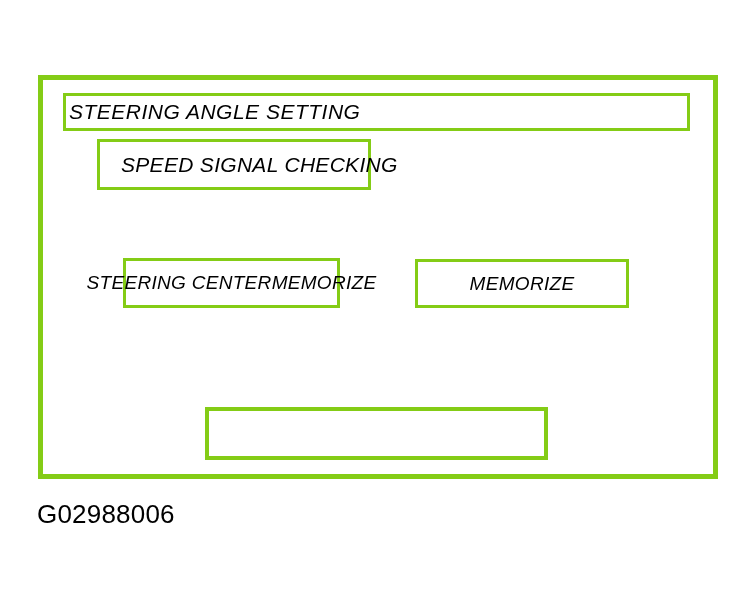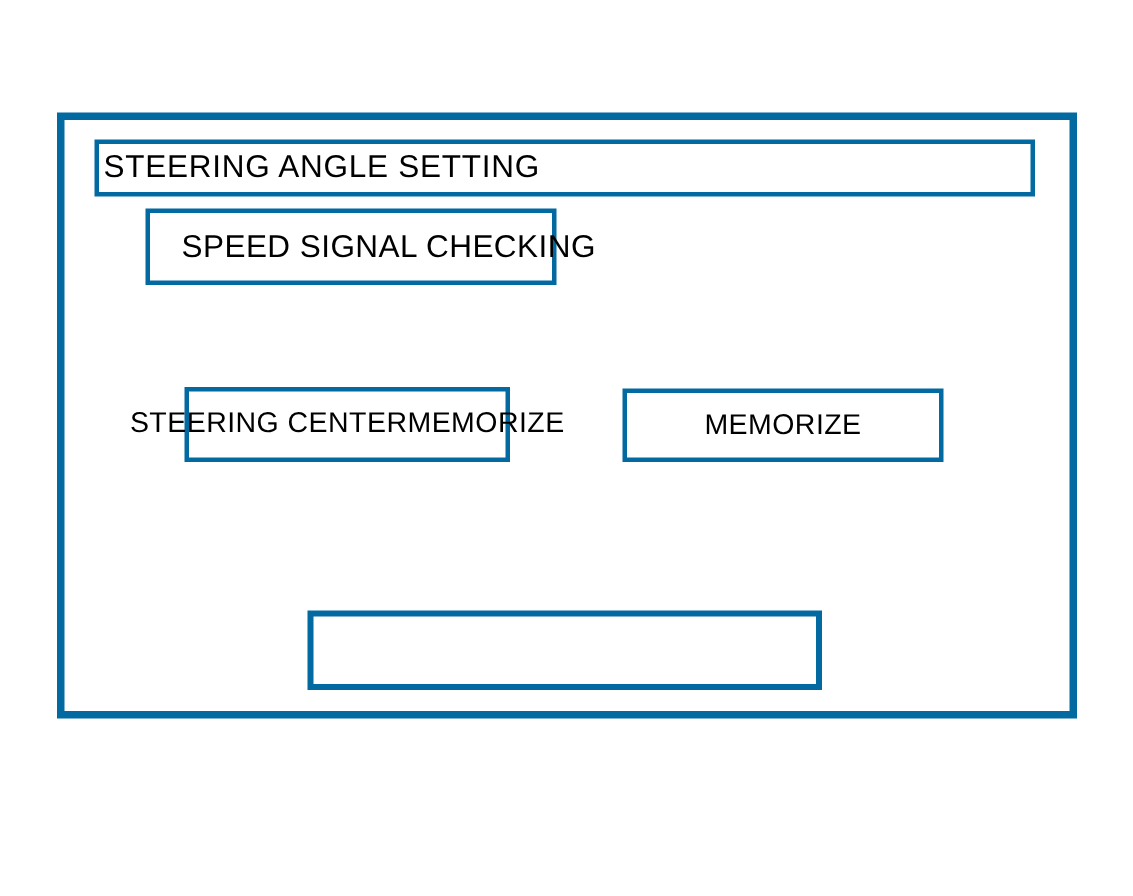--- a/index.html
+++ b/index.html
@@ -12,22 +12,23 @@
   .canvas {
     position: relative;
     width: 755px;
     height: 597px;
     background: #ffffff;
     overflow: hidden;
   }
   .box {
     position: absolute;
     box-sizing: border-box;
-    border: 3px solid #0369a1;
+    border: 3px solid #84cc16;
     background: #ffffff;
+    font-style: italic;
   }
   .outer-panel {
     left: 38px;
     top: 75px;
     width: 680px;
     height: 404px;
     border-width: 5px;
   }
   .title-box {
     left: 63px;
@@ -131,14 +132,15 @@
   </div>
 
   <div class="box mem-box max-mem">
     <span>MEMORIZE</span>
   </div>
 
 
   <div class="box message-box"></div>
 
 
+  <div class="figure-caption">G02988006</div>
 
 </div>
 
 </body></html>

